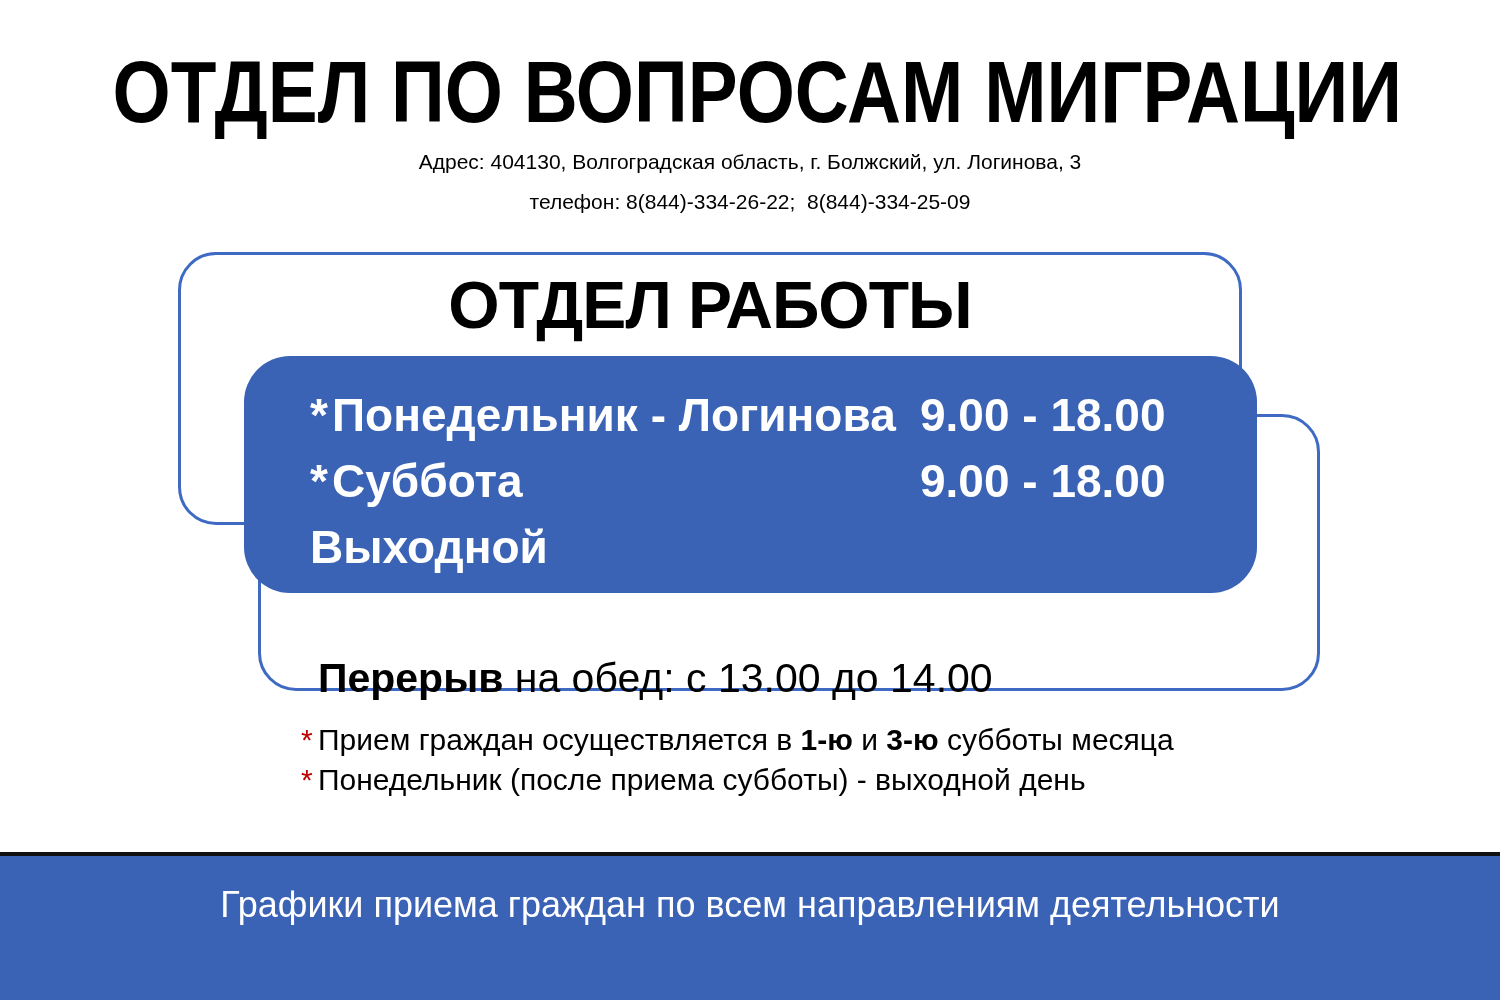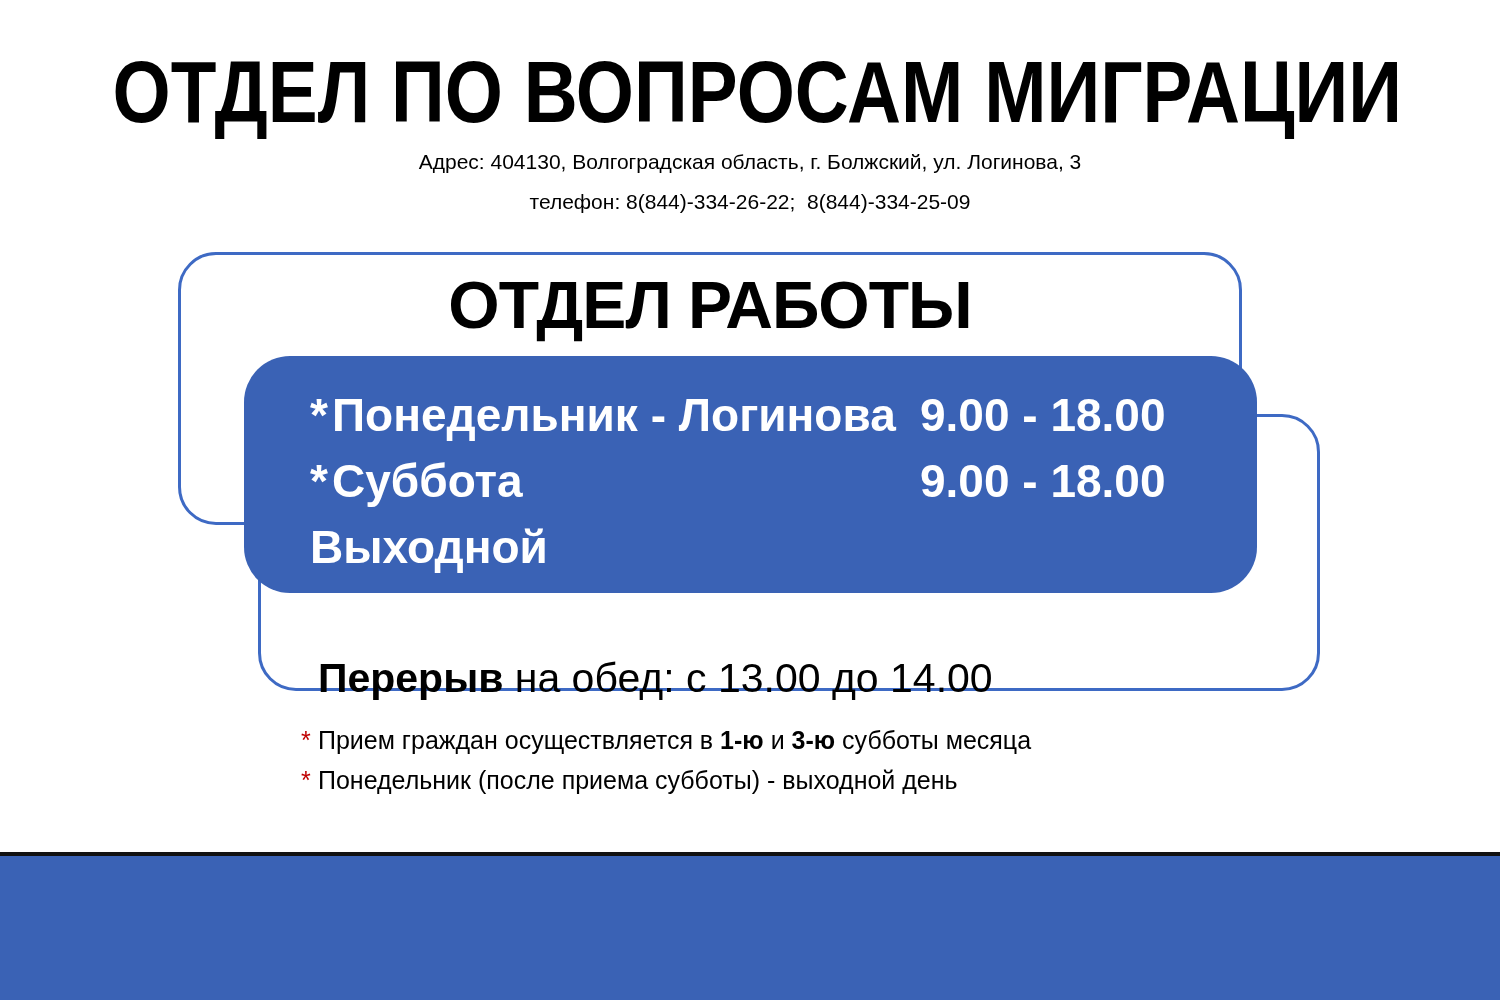--- a/index.html
+++ b/index.html
@@ -88,21 +88,21 @@
     color: #000;
     z-index: 5;
     white-space: pre-wrap;
     margin-top: 32px;
   }
   .break-line .b { font-weight: bold; }
 
   
   .footnotes {
     position: absolute; left: 301px; top: 720px;
-    font-size: 25px; line-height: 40px;
+    font-size: 30px; line-height: 40px;
     z-index: 1;
   }
   .fn { white-space: pre-wrap; }
   .fn-ast { display: inline-block; width: 17px; color: #c00000; }
   .fn .b { font-weight: bold; }
 
   
   .footer {
     position: absolute; left: 0; top: 852px;
     width: 1500px; height: 148px;
@@ -155,14 +155,15 @@
 
 <div class="break-line"><span class="b">Перерыв</span><span> на обед: с 13.00 до 14.00</span></div>
 
 <div class="footnotes">
   <div class="fn"><span class="fn-ast">*</span><span>Прием граждан осуществляется в </span><span class="b">1-ю</span><span> и </span><span class="b">3-ю</span><span> субботы месяца</span></div>
   <div class="fn"><span class="fn-ast">*</span><span>Понедельник (после приема субботы) - выходной день</span></div>
 </div>
 
 <div class="footer">
   <div class="footer-text">
+    <div>Графики приема граждан по всем направлениям деятельности</div>
   </div>
 </div>
 
 </body></html>

